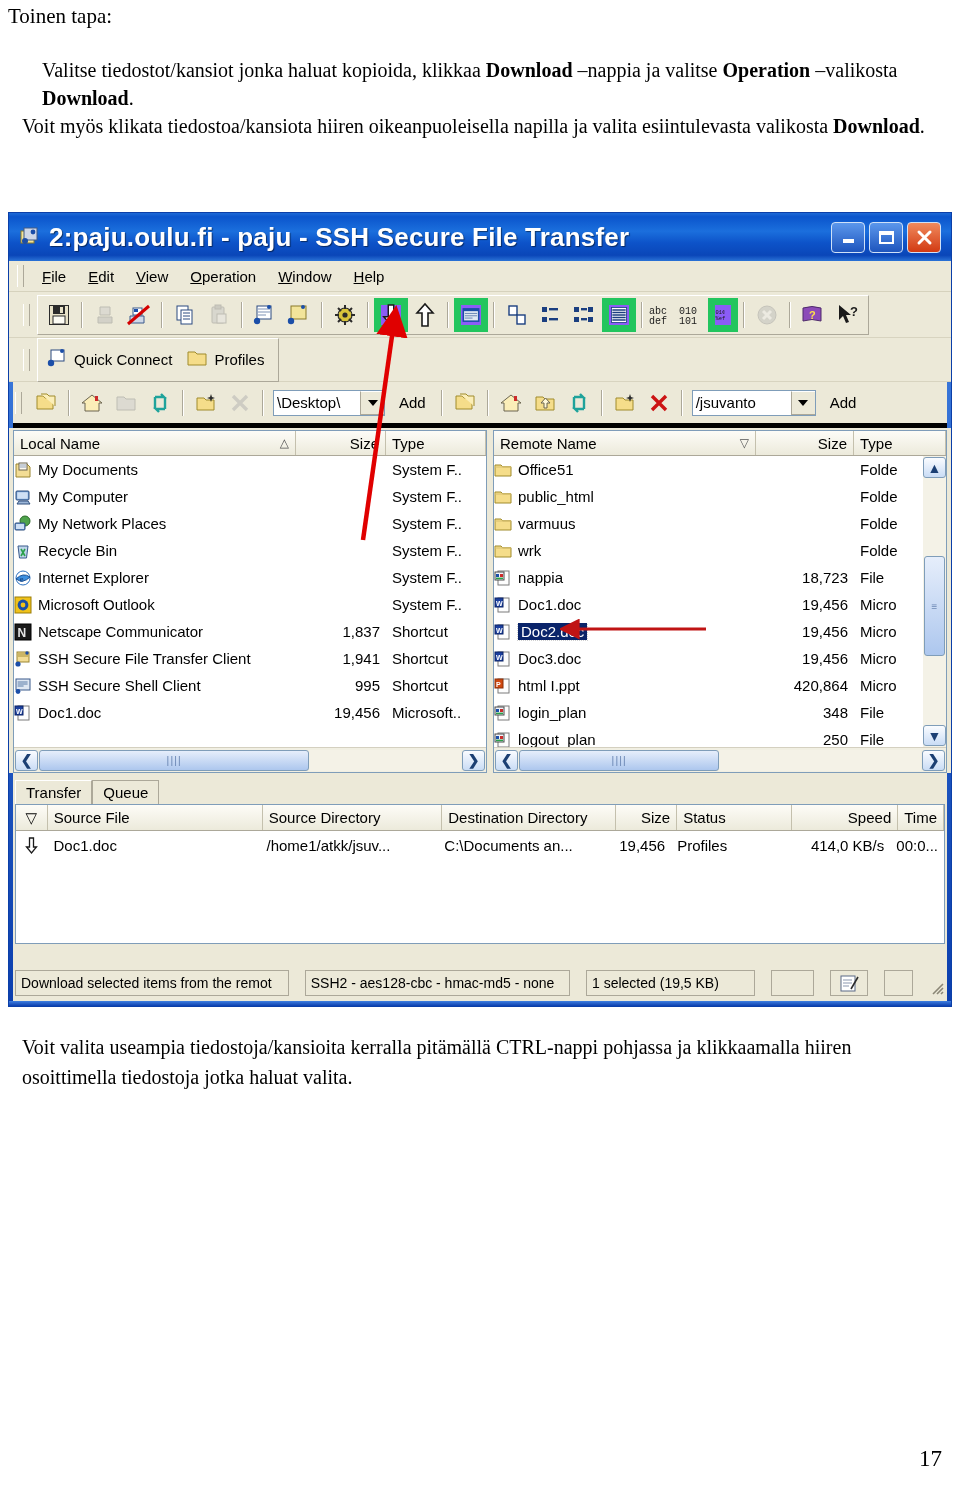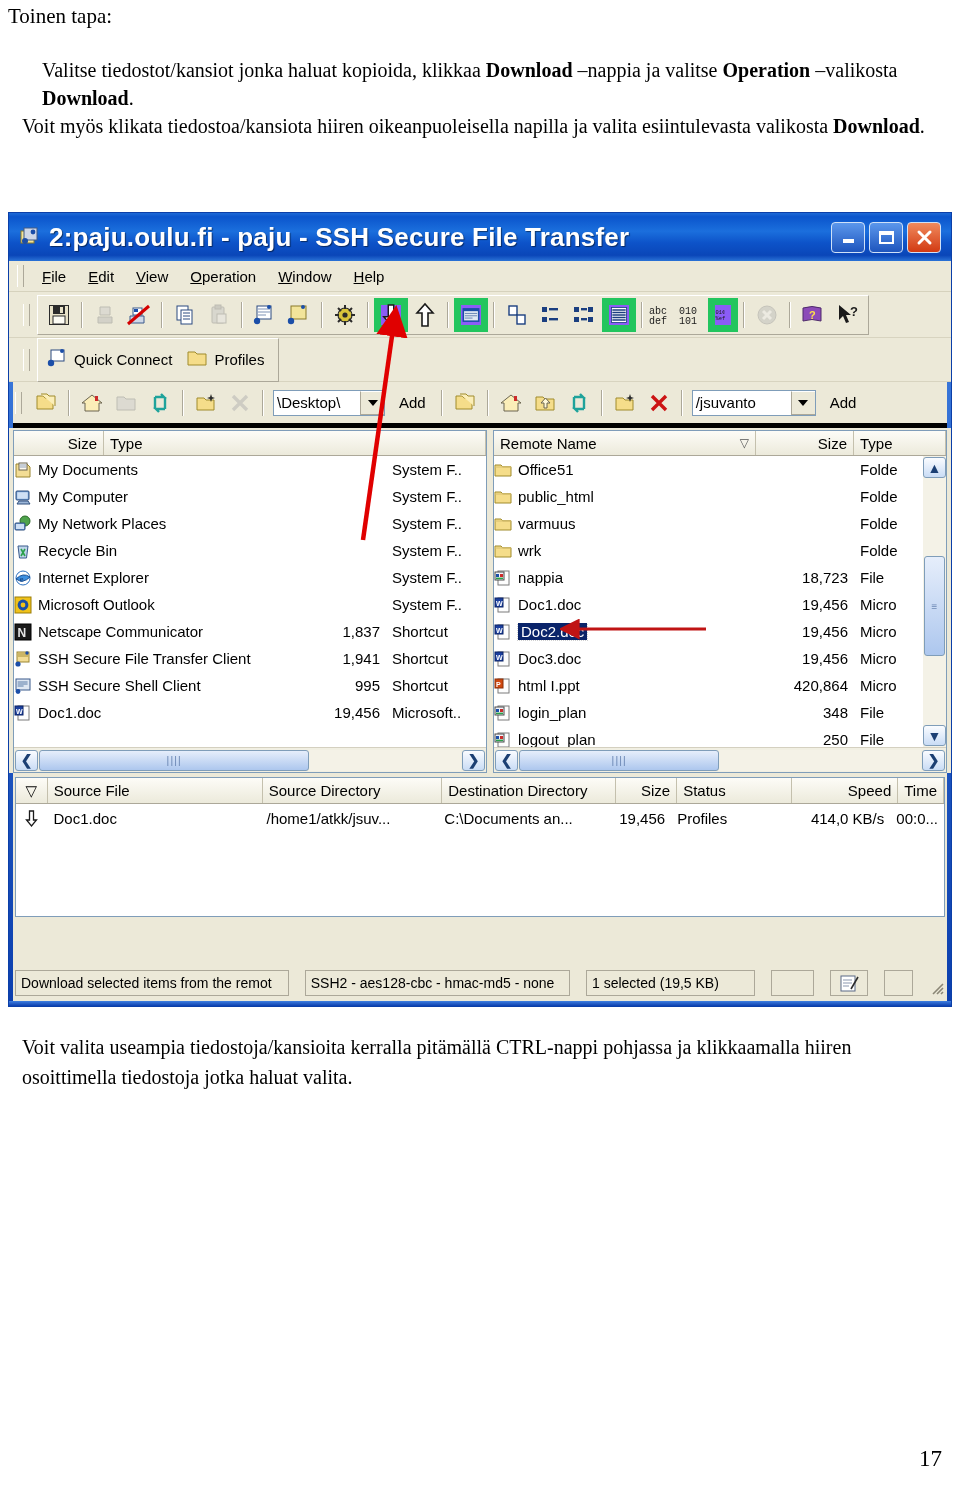--- a/index.html
+++ b/index.html
@@ -502,20 +502,24 @@
             <i class="tri-down"></i>
           </span>
       </span>
       <span class="addbtn">Add</span>
     </div>
 
     <div class="panes">
 
       <div class="pane pane-local">
         <div class="lheader">
+          <span class="lh-cell" style="width:282px">
+            <span>Local Name</span>
+            <span class="sortmark">△</span>
+          </span>
           <span class="lh-cell right" style="width:90px">Size</span>
           <span class="lh-cell" style="flex:1">Type</span>
         </div>
         <div class="rows" id="local-rows">
             <div class="row">
               <span class="cell-name" style="width: 282px;">
                 <span style="width: 18px; height: 18px; display: block; flex: 0 0 auto;">
                   <svg class="ficon" viewBox="0 0 18 18">
                     <path d="M2 3 h11 l3 3 v10 h-14 z" fill="#f3dd95" stroke="#9a8530"></path>
                     <rect x="5" y="2" width="8" height="7" fill="#fdfaf0" stroke="#6b6450"></rect>
@@ -846,20 +850,24 @@
           <span class="sthumb" style="width:200px">
               <i class="grip-lines">||||</i>
             </span>
           <span class="strough"></span>
           <span class="sbtn">❯</span>
         </div>
       </div>
     </div>
 
     <div class="tabs-area">
+      <div class="tabs">
+        <span class="tab active">Transfer</span>
+        <span class="tab">Queue</span>
+      </div>
       <div class="tpanel">
         <div class="theader">
           <span class="th-cell" style="width:32px;justify-content:center">▽</span>
           <span class="th-cell" style="width:218px">Source File</span>
           <span class="th-cell" style="width:182px">Source Directory</span>
           <span class="th-cell" style="width:176px">Destination Directory</span>
           <span class="th-cell right" style="width:62px">Size</span>
           <span class="th-cell" style="width:116px">Status</span>
           <span class="th-cell right" style="width:108px">Speed</span>
           <span class="th-cell right" style="flex:1">Time</span>

